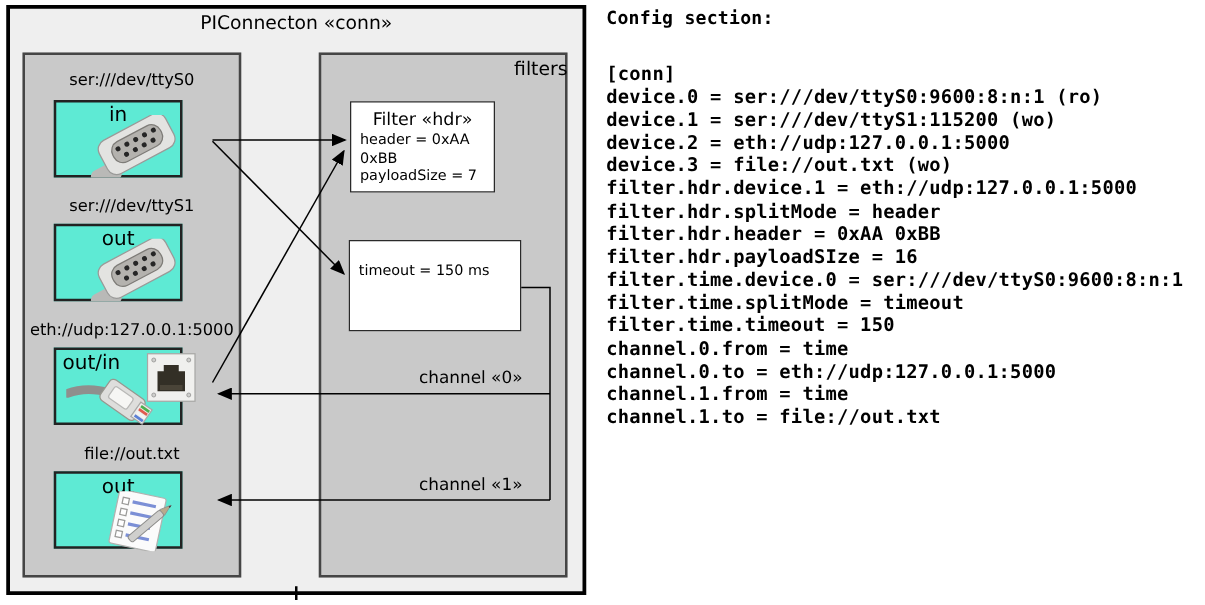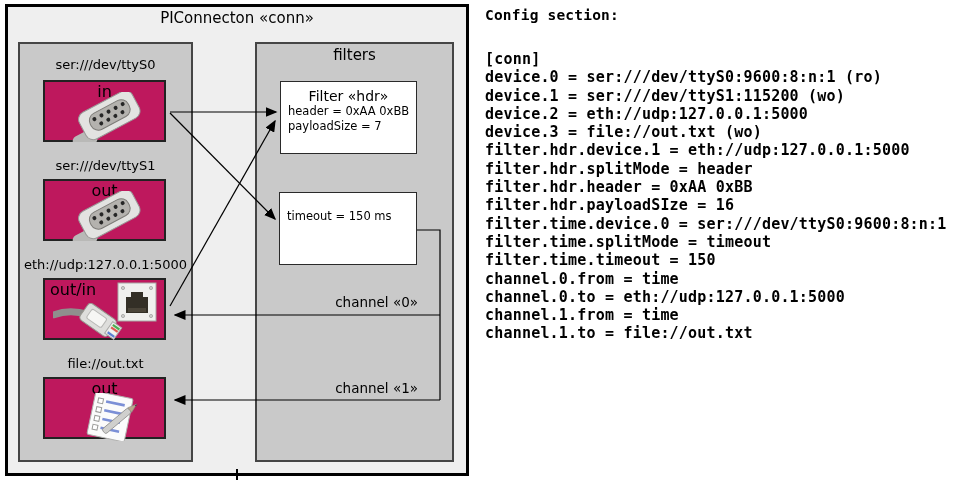--- a/index.html
+++ b/index.html
@@ -16,38 +16,38 @@
     position:absolute; left:5px; top:9px; width:464px; text-align:center;
     font-size:15px;
   }
   .panel {
     position:absolute; background:#c9c9c9; border:2px solid #454545;
     box-sizing:border-box;
   }
   .devices-panel { left:18px; top:42px; width:175px; height:420px; }
   .filters-panel { left:255px; top:42px; width:199px; height:420px; }
   .filters-title {
-    position:absolute; left:255px; top:46px; width:199px; text-align:center;
+    position:absolute; left:255px; top:46px; width:199px; text-align:right;
     font-size:15px;
   }
   .dev-label {
     position:absolute; left:18px; width:175px; text-align:center; font-size:13px;
   }
   .dev-box {
-    position:absolute; left:43px; width:123px; height:62px; background:#be185d;
+    position:absolute; left:43px; width:103px; height:62px; background:#5eead4;
     border:2px solid #222; box-sizing:border-box;
   }
   .dev-dir { position:absolute; font-size:16px; line-height:18px; }
   .dir-center { left:0; top:1px; width:100%; text-align:center; }
   .dir-left { left:5px; top:1px; }
   .dev-icon { position:absolute; }
   .filter-box {
     position:absolute; background:#fff; border:1px solid #2a2a2a; box-sizing:border-box;
   }
-  .filter-hdr { left:280px; top:81px; width:137px; height:73px; }
+  .filter-hdr { left:280px; top:81px; width:116px; height:73px; }
   .filter-time { left:279px; top:192px; width:138px; height:73px; }
   .filter-title { text-align:center; font-size:14px; margin-top:6px; }
   .filter-prop { font-size:11.5px; margin-left:7px; line-height:14.5px; }
   .filter-hdr .filter-prop:first-of-type { margin-top:9px; }
   .filter-time .filter-prop:first-of-type { margin-top:16px; }
   .channel-label {
     position:absolute; width:150px; text-align:right; font-size:13.5px;
   }
   .channel-0 { left:268px; top:294px; }
   .channel-1 { left:268px; top:380px; }

